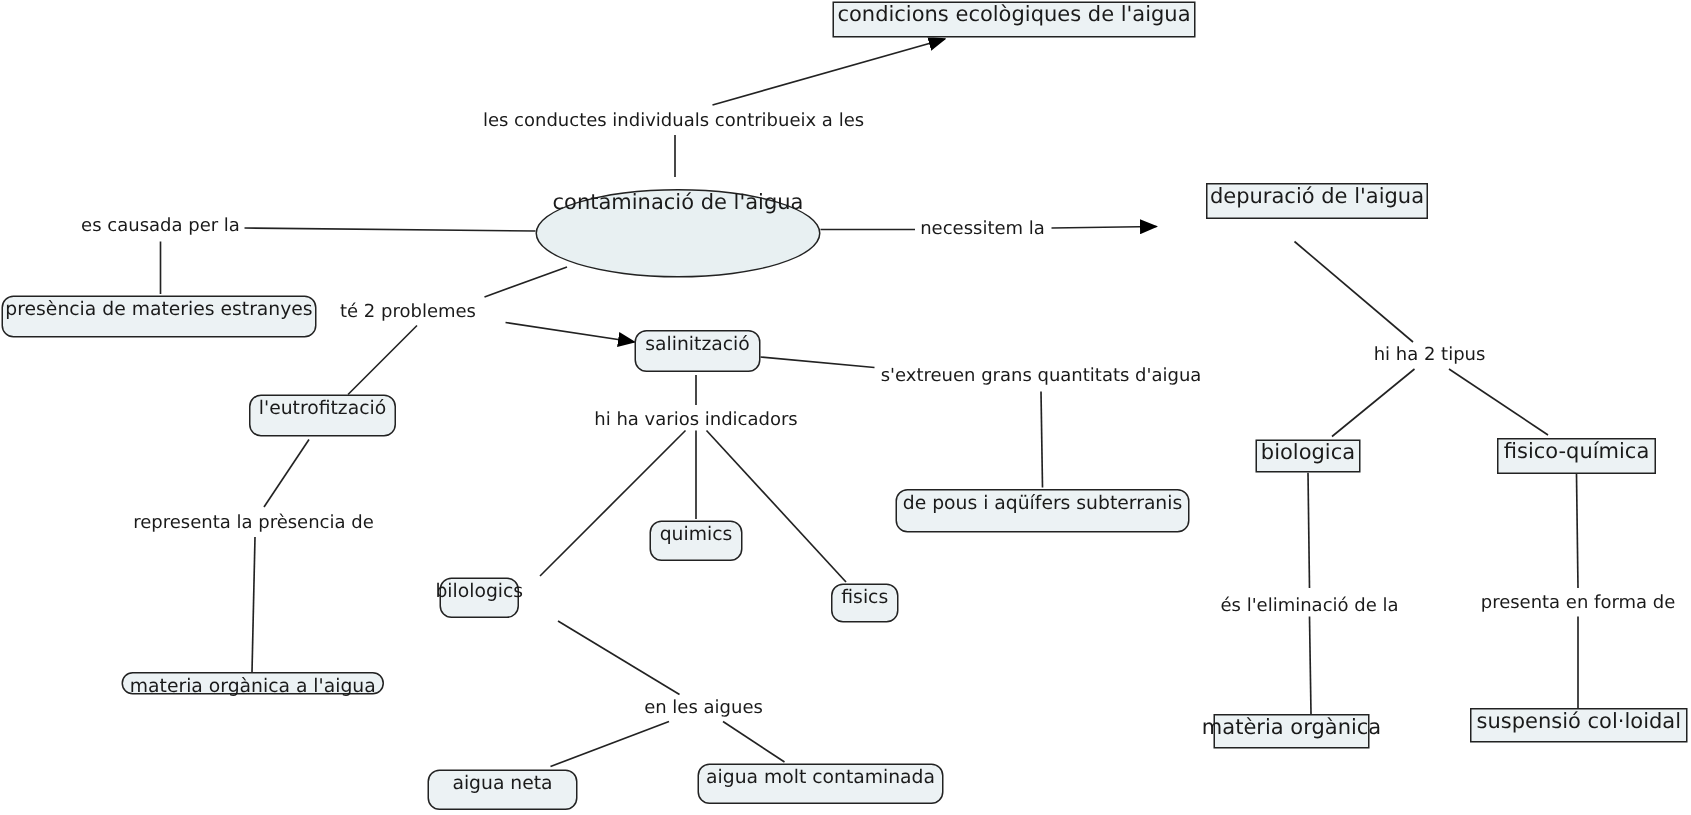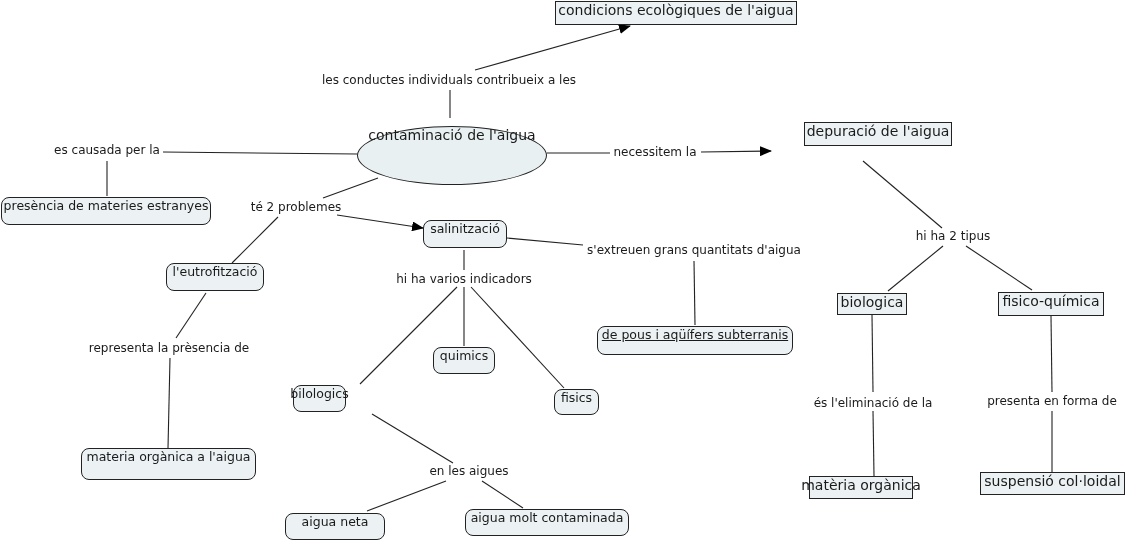--- a/index.html
+++ b/index.html
@@ -84,37 +84,37 @@
   </div>
 
 <div class="node rounded" style="left:166px;top:263px;width:98px;height:28px;">
     <span>l'eutrofització</span>
   </div>
 
 <div class="node rounded" style="left:423px;top:220px;width:84px;height:28px;">
     <span>salinització</span>
   </div>
 
-<div class="node rounded" style="left:81px;top:448px;width:175px;height:32px;">
+<div class="node rounded" style="left:81px;top:448px;width:175px;height:15px;">
     <span>materia orgànica a l'aigua</span>
   </div>
 
 <div class="node rounded" style="left:293px;top:385px;width:53px;height:27px;">
     <span>bilologics</span>
   </div>
 
 <div class="node rounded" style="left:433px;top:347px;width:62px;height:27px;">
     <span>quimics</span>
   </div>
 
 <div class="node rounded" style="left:554px;top:389px;width:45px;height:26px;">
     <span>fisics</span>
   </div>
 
-<div class="node rounded" style="left:597px;top:326px;width:196px;height:29px;text-decoration:underline;">
+<div class="node rounded" style="left:597px;top:326px;width:196px;height:29px;">
     <span>de pous i aqüífers subterranis</span>
   </div>
 
 <div class="node rounded" style="left:285px;top:513px;width:100px;height:27px;">
     <span>aigua neta</span>
   </div>
 
 <div class="node rounded" style="left:465px;top:509px;width:164px;height:27px;">
     <span>aigua molt contaminada</span>
   </div>
@@ -131,20 +131,20 @@
     <span>matèria orgànica</span>
   </div>
 
 <div class="node rect big" style="left:980px;top:472px;width:145px;height:23px;">
     <span>suspensió col·loidal</span>
   </div>
 
 <div class="link" style="left:449px;top:73px;">les conductes individuals contribueix a les</div>
 <div class="link" style="left:107px;top:143px;">es causada per la</div>
 <div class="link" style="left:655px;top:145px;">necessitem la</div>
-<div class="link" style="left:296px;top:200px;">té 2 problemes</div>
+<div class="link" style="left:272px;top:200px;">té 2 problemes</div>
 <div class="link" style="left:169px;top:341px;">representa la prèsencia de</div>
 <div class="link" style="left:464px;top:272px;">hi ha varios indicadors</div>
 <div class="link" style="left:694px;top:243px;">s'extreuen grans quantitats d'aigua</div>
 <div class="link" style="left:469px;top:464px;">en les aigues</div>
 <div class="link" style="left:953px;top:229px;">hi ha 2 tipus</div>
 <div class="link" style="left:873px;top:396px;">és l'eliminació de la</div>
 <div class="link" style="left:1052px;top:394px;">presenta en forma de</div>
 
 </body></html>

